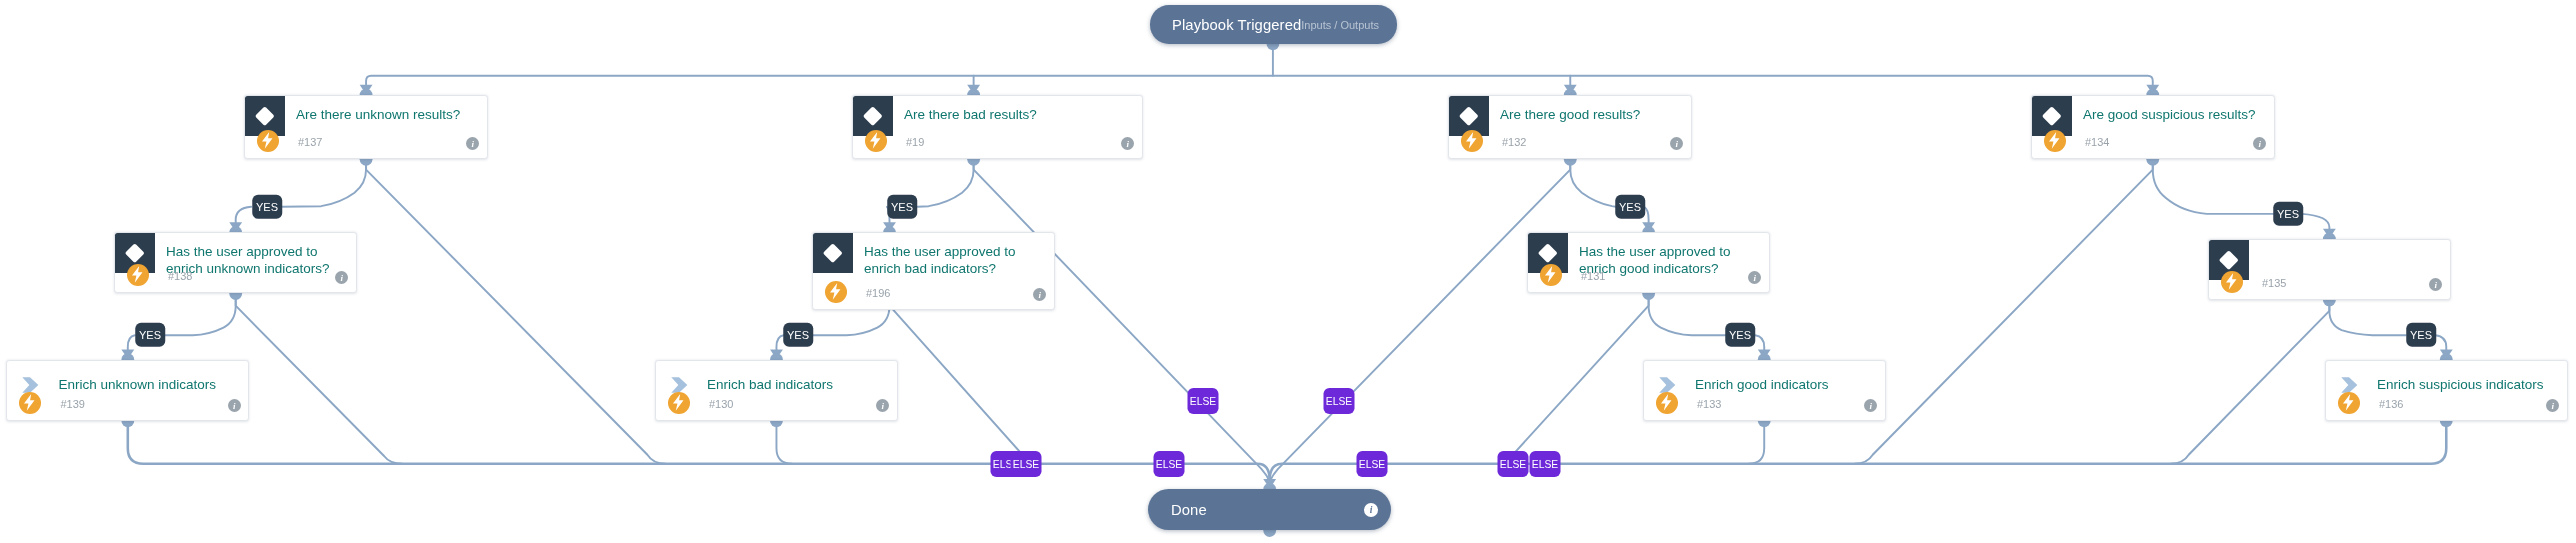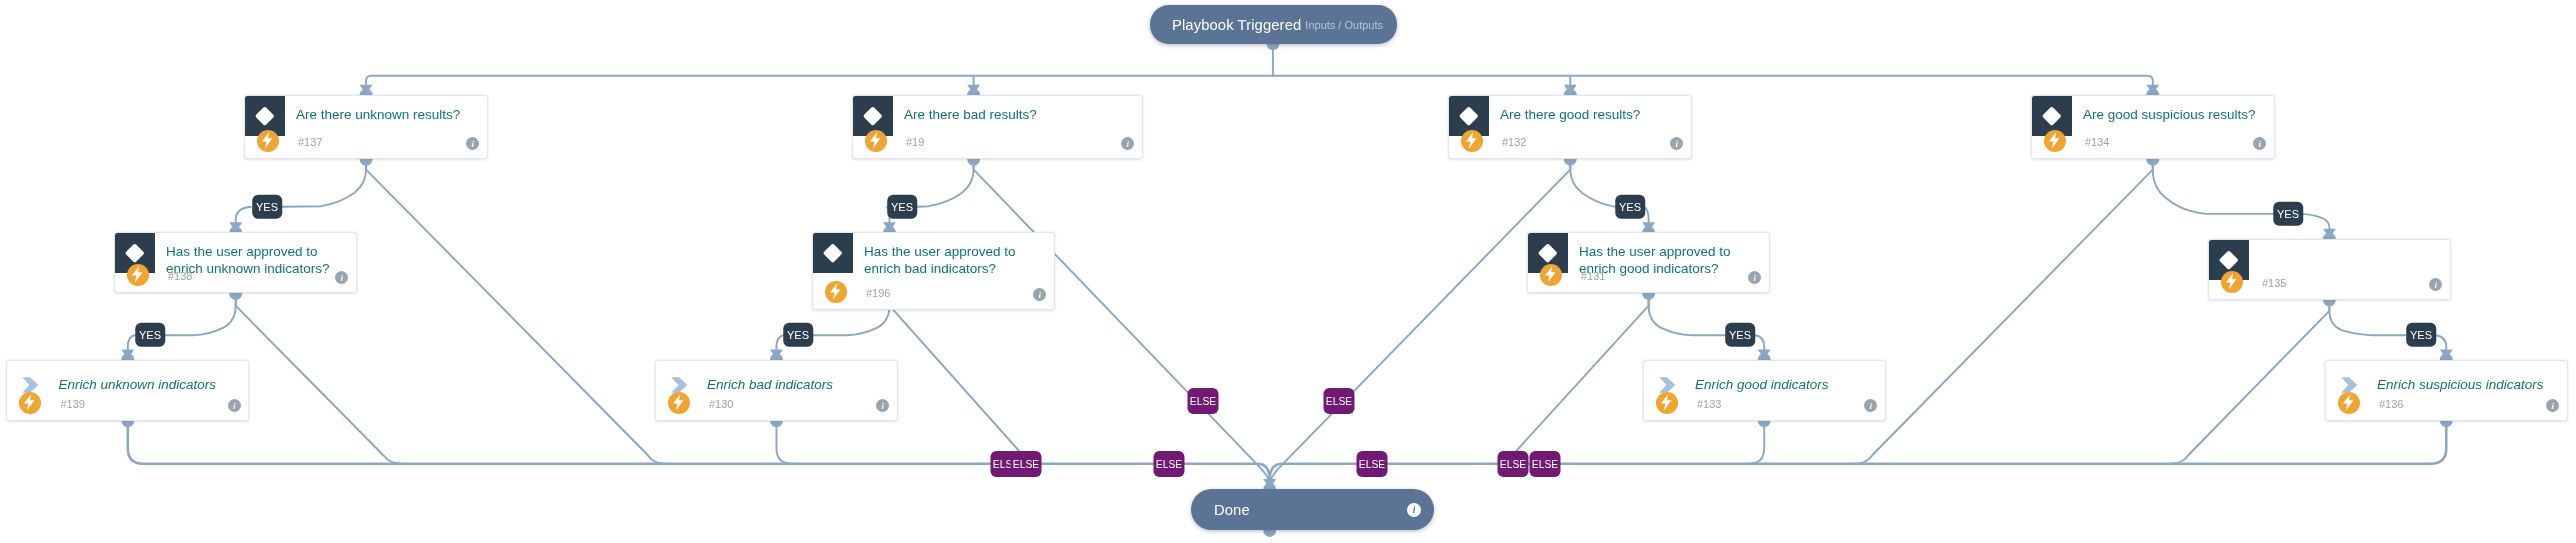--- a/index.html
+++ b/index.html
@@ -12,31 +12,31 @@
   .pill .info-white{width:14px;height:14px;border-radius:50%;background:#fff;color:#5b7496;
         display:flex;align-items:center;justify-content:center;
         font:italic bold 9.6px "Liberation Serif",serif;}
   .node{position:absolute;background:#fff;border:0.6px solid #e2e6eb;border-radius:3.2px;
         box-shadow:0 0.6px 2.6px rgba(40,60,90,.14);box-sizing:border-box;}
   .cond-icon{position:absolute;left:0;top:0;width:40px;height:40px;background:#2c3d4e;
         border-radius:2.6px 0 0 0;display:flex;align-items:center;justify-content:center;}
   .diamond{width:13.5px;height:13.5px;background:#fff;transform:rotate(45deg);border-radius:1.9px;}
   .chev{position:absolute;left:14px;top:15.4px;}
   .title{position:absolute;left:51px;top:9.6px;right:7.7px;font-size:13.5px;color:#0f766e;line-height:1.32;}
-  .node.playbook .title{top:15.4px;font-style:italic;}
+  .node.playbook .title{top:15.4px;}
   .bolt{position:absolute;left:11.6px;bottom:6.4px;width:22px;height:22px;border-radius:50%;
         background:#f0a431;display:flex;align-items:center;justify-content:center;}
   .tid{position:absolute;left:53px;bottom:9.6px;font-size:11px;color:#9aa3ab;}
   .info{position:absolute;right:7.7px;bottom:7.7px;width:13px;height:13px;border-radius:50%;
         background:#9aa4ad;color:#fff;display:flex;align-items:center;justify-content:center;
         font:italic bold 9px "Liberation Serif",serif;}
   .badge{position:absolute;transform:translate(-50%,-50%);color:#fff;
         display:flex;align-items:center;justify-content:center;border-radius:5.8px;}
   .badge.yes{width:29.5px;height:24.4px;background:#2c3d4e;font-size:11px;}
-  .badge.else{width:31px;height:26px;background:#701a75;font-size:10.3px;}
+  .badge.else{width:31px;height:26px;background:#6d28d9;font-size:10.3px;}
 </style>
 </head>
 <body>
 
 <div id="canvas" style="width: 2576px; height: 544px; background: rgb(255, 255, 255);">
 
   <svg class="edges" id="edge-layer" width="2576" height="544" viewBox="0 0 4011 847">
       <path d="M 1982 70 L 1982 118" fill="none" stroke="#8ca7c5" stroke-width="3" stroke-linecap="round"></path>
       <path d="M 570 148 L 570 126 Q 570 118 578 118 L 3344 118 Q 3352 118 3352 126 L 3352 148" fill="none" stroke="#8ca7c5" stroke-width="3" stroke-linecap="round"></path>
       <path d="M 1516 118 L 1516 148" fill="none" stroke="#8ca7c5" stroke-width="3" stroke-linecap="round"></path>
@@ -104,26 +104,26 @@
       <polygon points="1375,346 1395,346 1385,361" fill="#8ca7c5"></polygon>
       <polygon points="2557,346 2577,346 2567,361" fill="#8ca7c5"></polygon>
       <polygon points="3617,356 3637,356 3627,371" fill="#8ca7c5"></polygon>
       <polygon points="189,544 209,544 199,559" fill="#8ca7c5"></polygon>
       <polygon points="1199,544 1219,544 1209,559" fill="#8ca7c5"></polygon>
       <polygon points="2737,544 2757,544 2747,559" fill="#8ca7c5"></polygon>
       <polygon points="3799,544 3819,544 3809,559" fill="#8ca7c5"></polygon>
       <polygon points="1967,746 1987,746 1977,761" fill="#8ca7c5"></polygon>
     </svg>
 
-  <div class="pill" id="start-pill" style="justify-content: space-between; padding: 0px 14px 0px 22px; border-radius: 19px; left: 1150px; top: 5.1px; width: 247px; height: 39px;">
+  <div class="pill" id="start-pill" style="padding: 0px 14px 0px 22px; border-radius: 19px; left: 1150px; top: 5.1px; width: 247px; height: 39px;">
     <span class="plabel">Playbook Triggered</span>
     <span class="psecondary">Inputs / Outputs</span>
   </div>
 
-  <div class="pill" id="end-pill" style="justify-content: space-between; padding: 0px 13px 0px 23px; border-radius: 20.6px; left: 1148px; top: 489px; width: 243px; height: 41px; margin-left: 43px;">
+  <div class="pill" id="end-pill" style="justify-content: space-between; padding: 0px 13px 0px 23px; border-radius: 20.6px; left: 1148px; top: 489px; width: 243px; height: 41px;">
     <span class="plabel">Done</span>
     <span class="info-white">i</span>
   </div>
 
   <div id="nodes">
       <div class="node condition" style="left: 244px; top: 95px; width: 244px; height: 64px;">
         <div class="cond-icon">
           <div class="diamond"></div>
         </div>
         <div class="title">Are there unknown results?</div>

